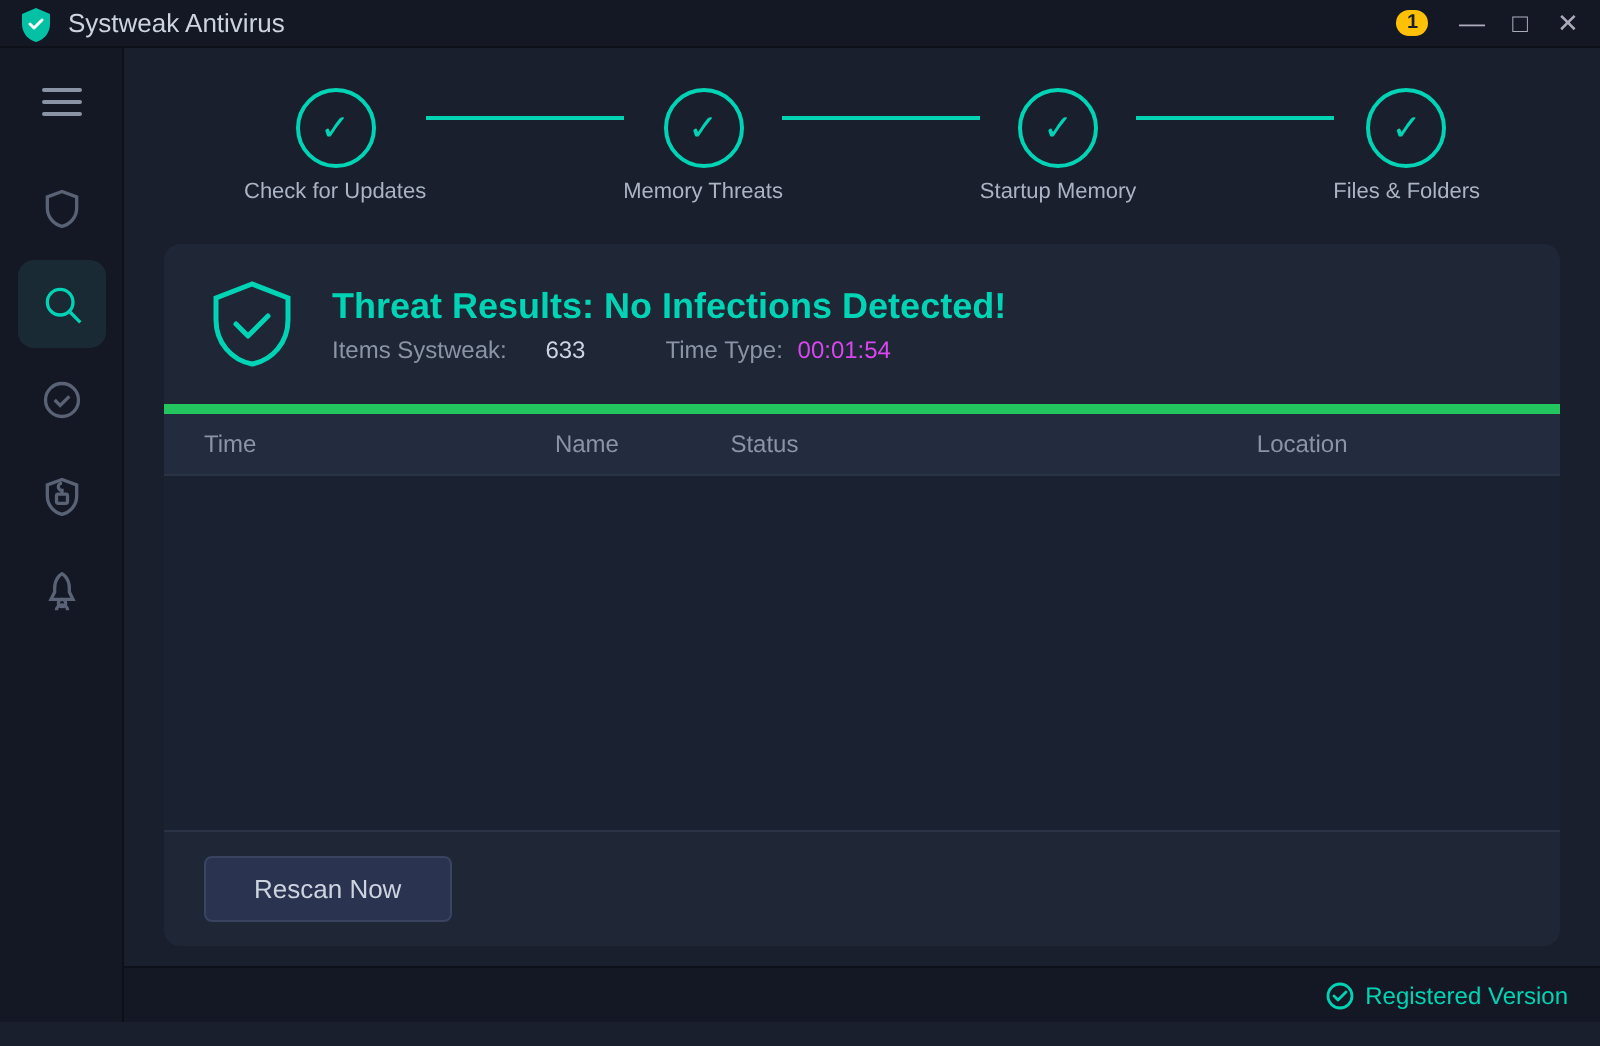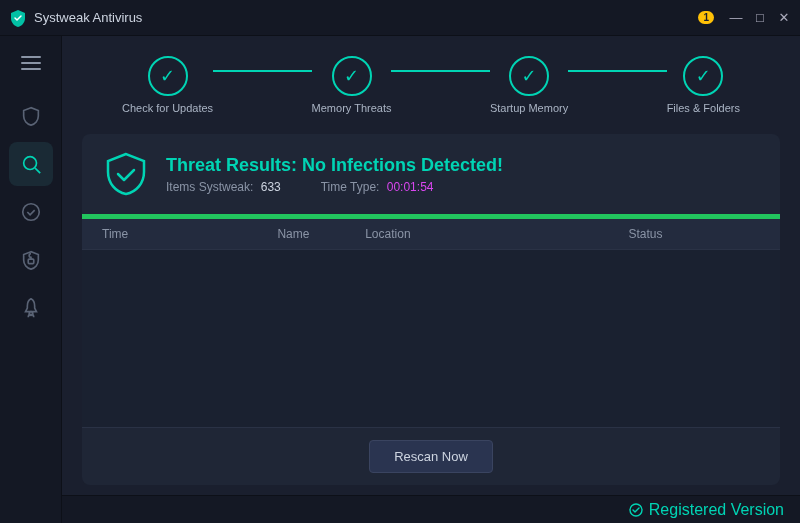--- a/index.html
+++ b/index.html
@@ -8,21 +8,21 @@
       height: 523px;
       background: #1a1f2e;
       font-family: 'Segoe UI', Arial, sans-serif;
       overflow: hidden;
       color: #cdd4e0;
     }
 
     
     .titlebar {
       background: #141824;
-      height: 36px;
+      height: 24px;
       display: flex;
       align-items: center;
       padding: 0 8px;
       border-bottom: 1px solid #0d1018;
     }
     .titlebar-logo {
       width: 20px;
       height: 20px;
       margin-right: 6px;
     }
@@ -223,21 +223,21 @@
     }
     .table-body {
       flex: 1;
       background: #1a2130;
     }
 
     
     .result-footer {
       padding: 12px 20px;
       display: flex;
-      justify-content: center;
+      justify-content: flex-start;
       border-top: 1px solid #2a3245;
     }
     .rescan-btn {
       background: #2a3450;
       color: #cdd4e0;
       border: 1px solid #3a4460;
       border-radius: 4px;
       padding: 8px 24px;
       font-size: 13px;
       cursor: pointer;
@@ -245,21 +245,21 @@
 
     
     .app-footer {
       height: 28px;
       display: flex;
       align-items: center;
       justify-content: flex-end;
       padding: 0 16px;
       background: #141824;
       border-top: 1px solid #0d1018;
-      font-size: 16px;
+      font-size: 12px;
       color: #00d4b4;
       gap: 6px;
     }
   </style>
 </head>
 <body>
 
 <div class="titlebar">
   <svg class="titlebar-logo" viewBox="0 0 20 20" fill="none">
     <path d="M10 2L3 5v5c0 4.5 3 8 7 9 4-1 7-4.5 7-9V5L10 2z" fill="#00d4b4" opacity="0.9"></path>
@@ -355,36 +355,36 @@
             </svg>
           </div>
           <div class="result-text-block">
             <div class="result-title">
               <span>Threat Results:</span>
               <span style="color:#00d4b4;">No Infections Detected!</span>
             </div>
             <div class="result-meta">
               <span>
                 <span>Items Systweak:</span>
-                <span style="margin-left:4px;color:#cdd4e0;">633</span>
+                <span style="margin-left:16px;color:#cdd4e0;">633</span>
               </span>
               <span>
                 <span>Time Type:</span>
                 <span style="margin-left:4px;color:#d946ef;">00:01:54</span>
               </span>
             </div>
           </div>
         </div>
 
         <div class="result-table">
           <div class="table-header">
             <span class="table-col-header">Time</span>
             <span class="table-col-header">Name</span>
+            <span class="table-col-header">Status</span>
             <span class="table-col-header">Location</span>
-            <span class="table-col-header">Status</span>
           </div>
           <div class="table-body"></div>
         </div>
 
         <div class="result-footer">
           <button class="rescan-btn">Rescan Now</button>
         </div>
 
       </div>
     </div>

